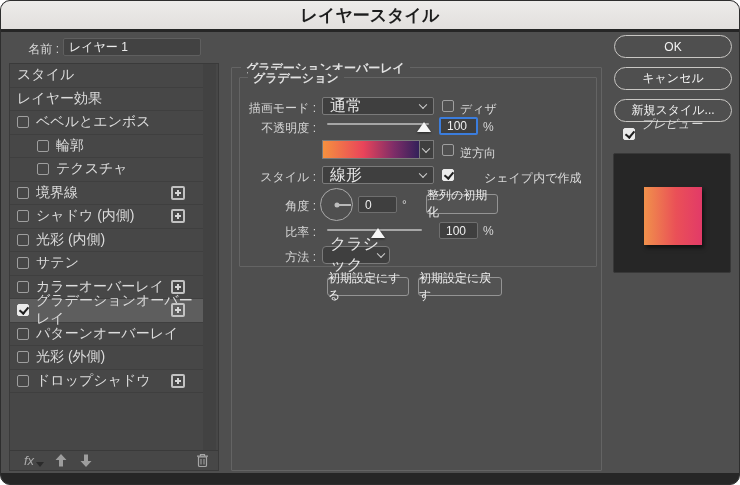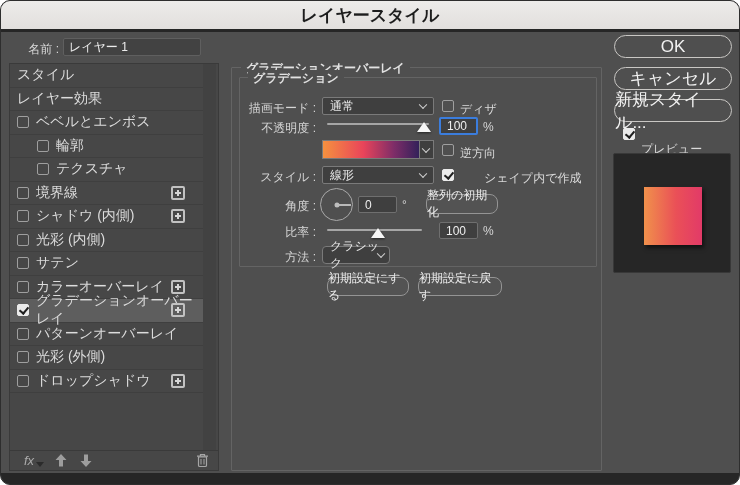--- a/index.html
+++ b/index.html
@@ -45,41 +45,41 @@
   .fx-caret { width:0; height:0; border-left:4px solid transparent; border-right:4px solid transparent;
               border-top:5px solid #2b2b2b; margin-left:2px; margin-top:8px; }
   .icon-btn { width:16px; height:16px; display:flex; align-items:center; justify-content:center; margin-left:9px; }
   .trash-wrap { position:absolute; right:9px; top:2px; }
   
   .groupbox { position:absolute; border:1px solid #646464; border-radius:1px; }
   .legend { position:absolute; top:-8px; font-size:12px; font-weight:bold; color:#e2e2e2; background:#4f4f4f; padding:0 5px; }
   
   .flabel { position:absolute; font-size:12px; color:#d6d6d6; text-align:right; width:80px; }
   .dd { position:absolute; background:#3f3f3f; border:1px solid #7a7a7a; border-radius:2px;
-        display:flex; align-items:center; padding:0 7px; color:#e8e8e8; font-size:12px; }
+        display:flex; align-items:center; padding:0 7px; color:#e8e8e8; font-size:16px; }
   .chev { position:absolute; right:7px; top:50%; width:6px; height:6px; border:solid #cfcfcf;
           border-width:0 1.5px 1.5px 0; transform:translateY(-70%) rotate(45deg); }
   .valbox { position:absolute; background:#3f3f3f; border:1px solid #6f6f6f; border-radius:2px;
             color:#eeeeee; font-size:12px; display:flex; align-items:center; padding:0 6px; }
   .valbox.focused { border:2px solid #3b7ddd; }
   .unit { position:absolute; font-size:12px; color:#d6d6d6; }
   .track { position:absolute; height:2px; background:#a6a6a6; border-radius:1px; }
   .thumb { position:absolute; width:0; height:0; border-left:7px solid transparent; border-right:7px solid transparent;
            border-bottom:10px solid #f6f6f6; filter:drop-shadow(0 1px 1px rgba(0,0,0,.55)); }
   .grad-bar { position:absolute; border:1px solid #7a7a7a; border-right:none; }
   .grad-chev { position:absolute; width:15px; background:#3f3f3f; border:1px solid #7a7a7a; }
-  .btn { position:absolute; background:#535353; border:1px solid #949494; border-radius:8px; color:#ededed;
+  .btn { position:absolute; background:#535353; border:1px solid #949494; border-radius:3px; color:#ededed;
          font-size:12px; display:flex; align-items:center; justify-content:center; }
   .dial { position:absolute; width:33px; height:33px; border:1.5px solid #a9a9a9; border-radius:50%; }
   .dial .needle { position:absolute; left:50%; top:50%; width:14px; height:2px; background:#b9b9b9; transform:translateY(-50%); }
   .dial .hub { position:absolute; left:50%; top:50%; width:5px; height:5px; background:#bdbdbd; border-radius:50%; transform:translate(-50%,-50%); }
   .inline-cb-label { position:absolute; font-size:12px; color:#dadada; }
   
   .pill { position:absolute; left:613px; width:118px; height:23px; border:1.5px solid #c9c7c4; border-radius:12px;
-          display:flex; align-items:center; justify-content:center; color:#f2f2f2; font-size:17px; background:transparent; }
+          display:flex; align-items:center; justify-content:center; color:#f2f2f2; font-size:12px; background:transparent; }
   .preview-pane { position:absolute; left:612px; top:152px; width:118px; height:120px; background:#262626;
                   border:1px solid #383838; border-radius:2px; }
   .preview-square { position:absolute; left:30px; top:33px; width:58px; height:58px;
                     box-shadow:2px 3px 4px rgba(0,0,0,.55); }
 </style>
 </head>
 <body>
 
 <div class="dialog">
 
@@ -256,20 +256,20 @@
   <div class="pill" style="top:34px;">
     <span>OK</span>
   </div>
   <div class="pill" style="top:66px;">
     <span>キャンセル</span>
   </div>
   <div class="pill" style="top:98px;">
     <span>新規スタイル...</span>
   </div>
   <span class="cb checked" style="position:absolute; left:622px; top:127px;"></span>
-  <span class="inline-cb-label" style="left:640px; top:140px;">プレビュー</span>
+  <span class="inline-cb-label" style="left:640px; top:115px;font-style:italic;">プレビュー</span>
 
   <div class="preview-pane">
     <div class="preview-square" style="null;background:linear-gradient(90deg,#f0914b 0%,#ea5057 55%,#e23a68 100%)"></div>
   </div>
 
   <div class="bottom-edge"></div>
 </div>
 
 </body></html>

